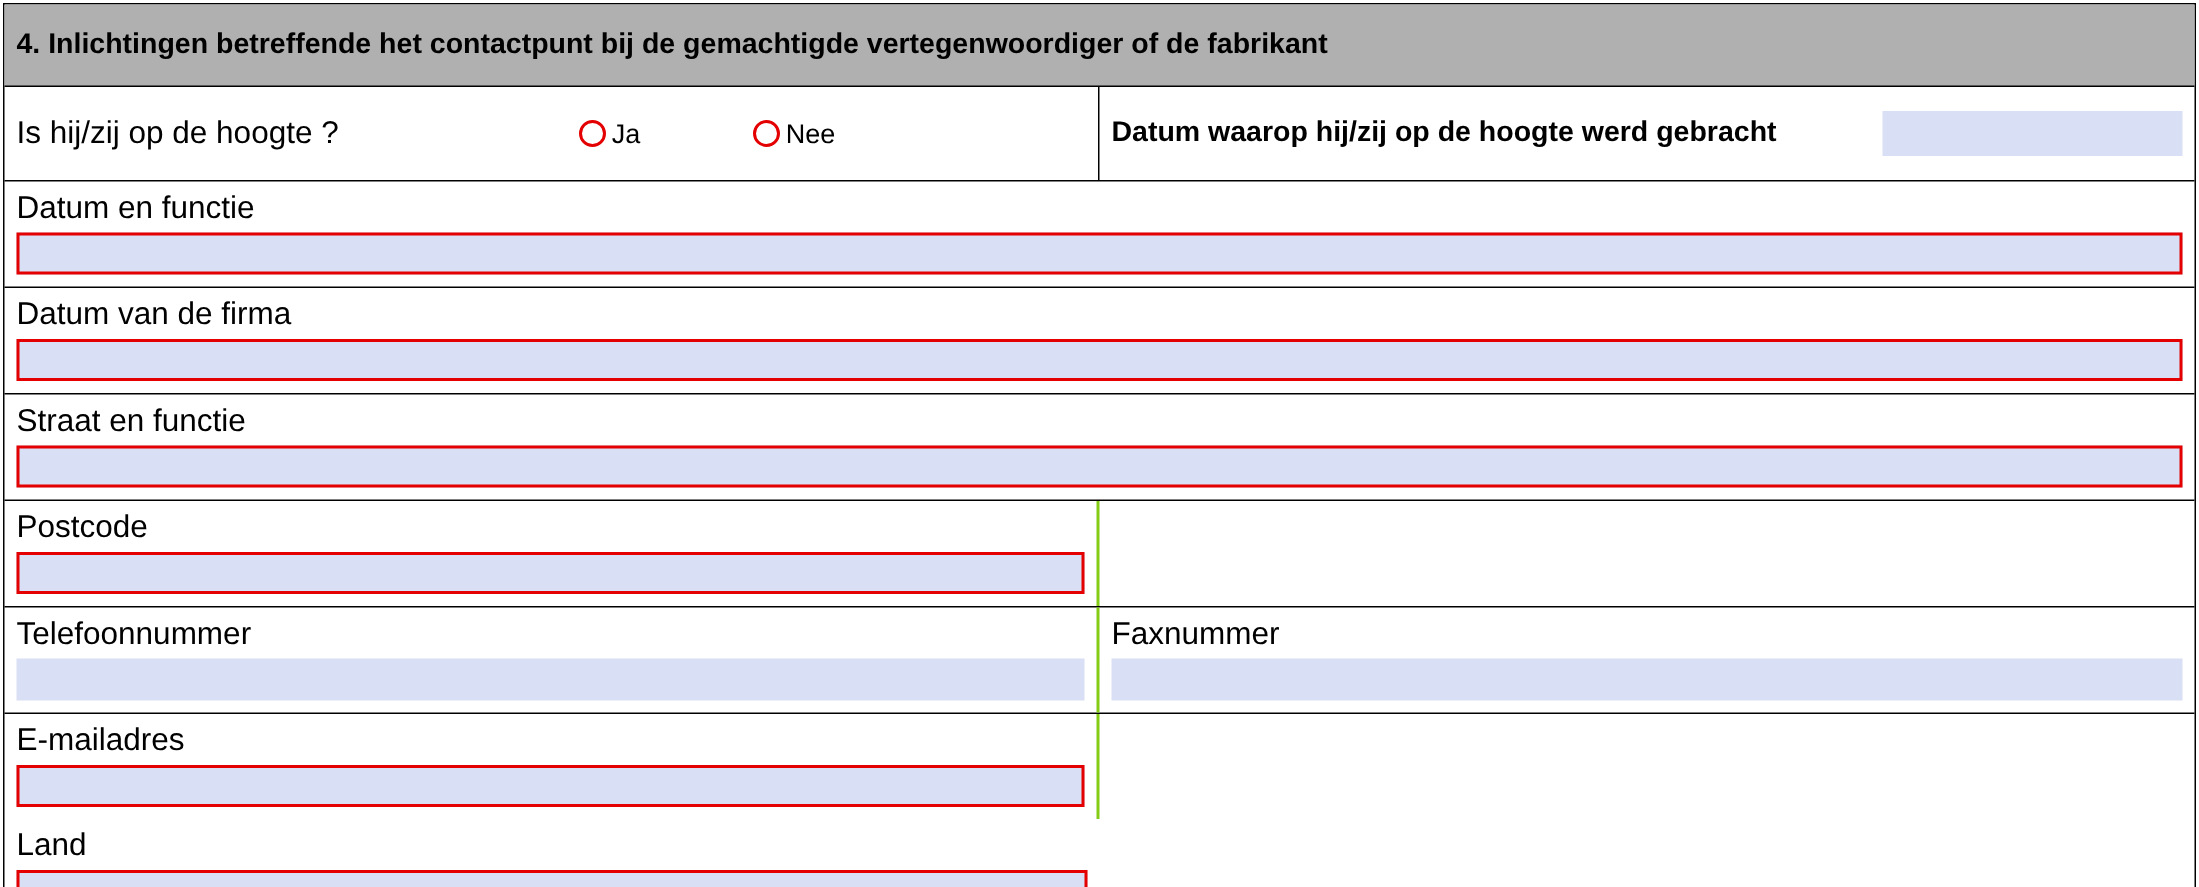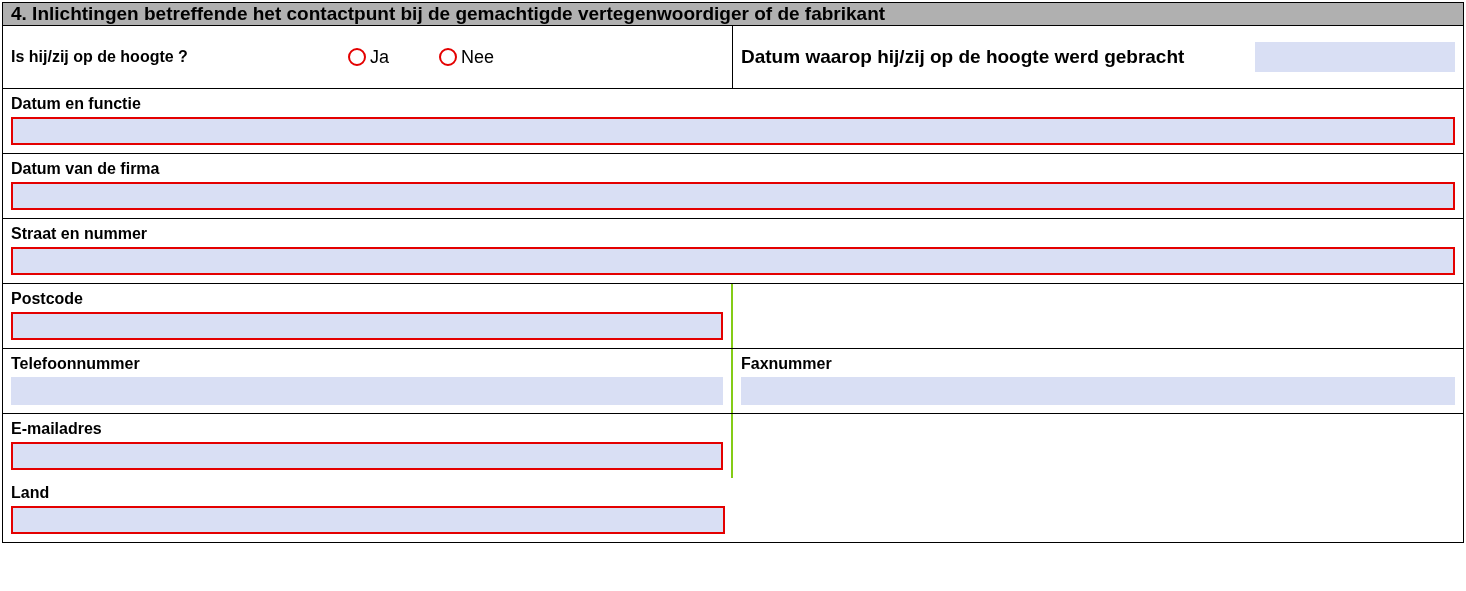--- a/index.html
+++ b/index.html
@@ -12,55 +12,55 @@
       background: #fff;
       padding: 2px;
     }
     .form-container {
       width: 1462px;
       border: 1px solid #000;
     }
     .section-header {
       background: #b0b0b0;
       border-bottom: 1px solid #000;
-      padding: 0 8px;
+      padding: 16px 8px;
       font-weight: bold;
       font-size: 19px;
     }
     .row {
       display: flex;
       border-bottom: 1px solid #000;
     }
     .row:last-child {
       border-bottom: none;
       flex-direction: column;
     }
     .cell {
       padding: 6px 8px 8px 8px;
     }
     .cell-border-right {
       border-right: 2px solid #84cc16;
     }
     .label {
-      font-weight: bold;
-      font-size: 16px;
+      font-weight: normal;
+      font-size: 21px;
       margin-bottom: 4px;
     }
     .input-box {
       background: #d9dff4;
       height: 28px;
       width: 100%;
     }
     .input-box.required {
       border: 2px solid #e40000;
     }
     .radio-group {
       display: flex;
       align-items: center;
-      gap: 50px;
+      gap: 75px;
     }
     .radio-item {
       display: flex;
       align-items: center;
       gap: 4px;
     }
     .radio-circle {
       width: 18px;
       height: 18px;
       border: 2.5px solid #e40000;
@@ -146,21 +146,21 @@
 
   <div class="row">
     <div class="cell" style="width:100%;">
       <div class="label">Datum van de firma</div>
       <div class="input-box required"></div>
     </div>
   </div>
 
   <div class="row">
     <div class="cell" style="width:100%;">
-      <div class="label">Straat en nummer</div>
+      <div class="label">Straat en functie</div>
       <div class="input-box required"></div>
     </div>
   </div>
 
   <div class="row">
     <div class="cell half cell-border-right">
       <div class="label">Postcode</div>
       <div class="input-box required"></div>
     </div>
   </div>

